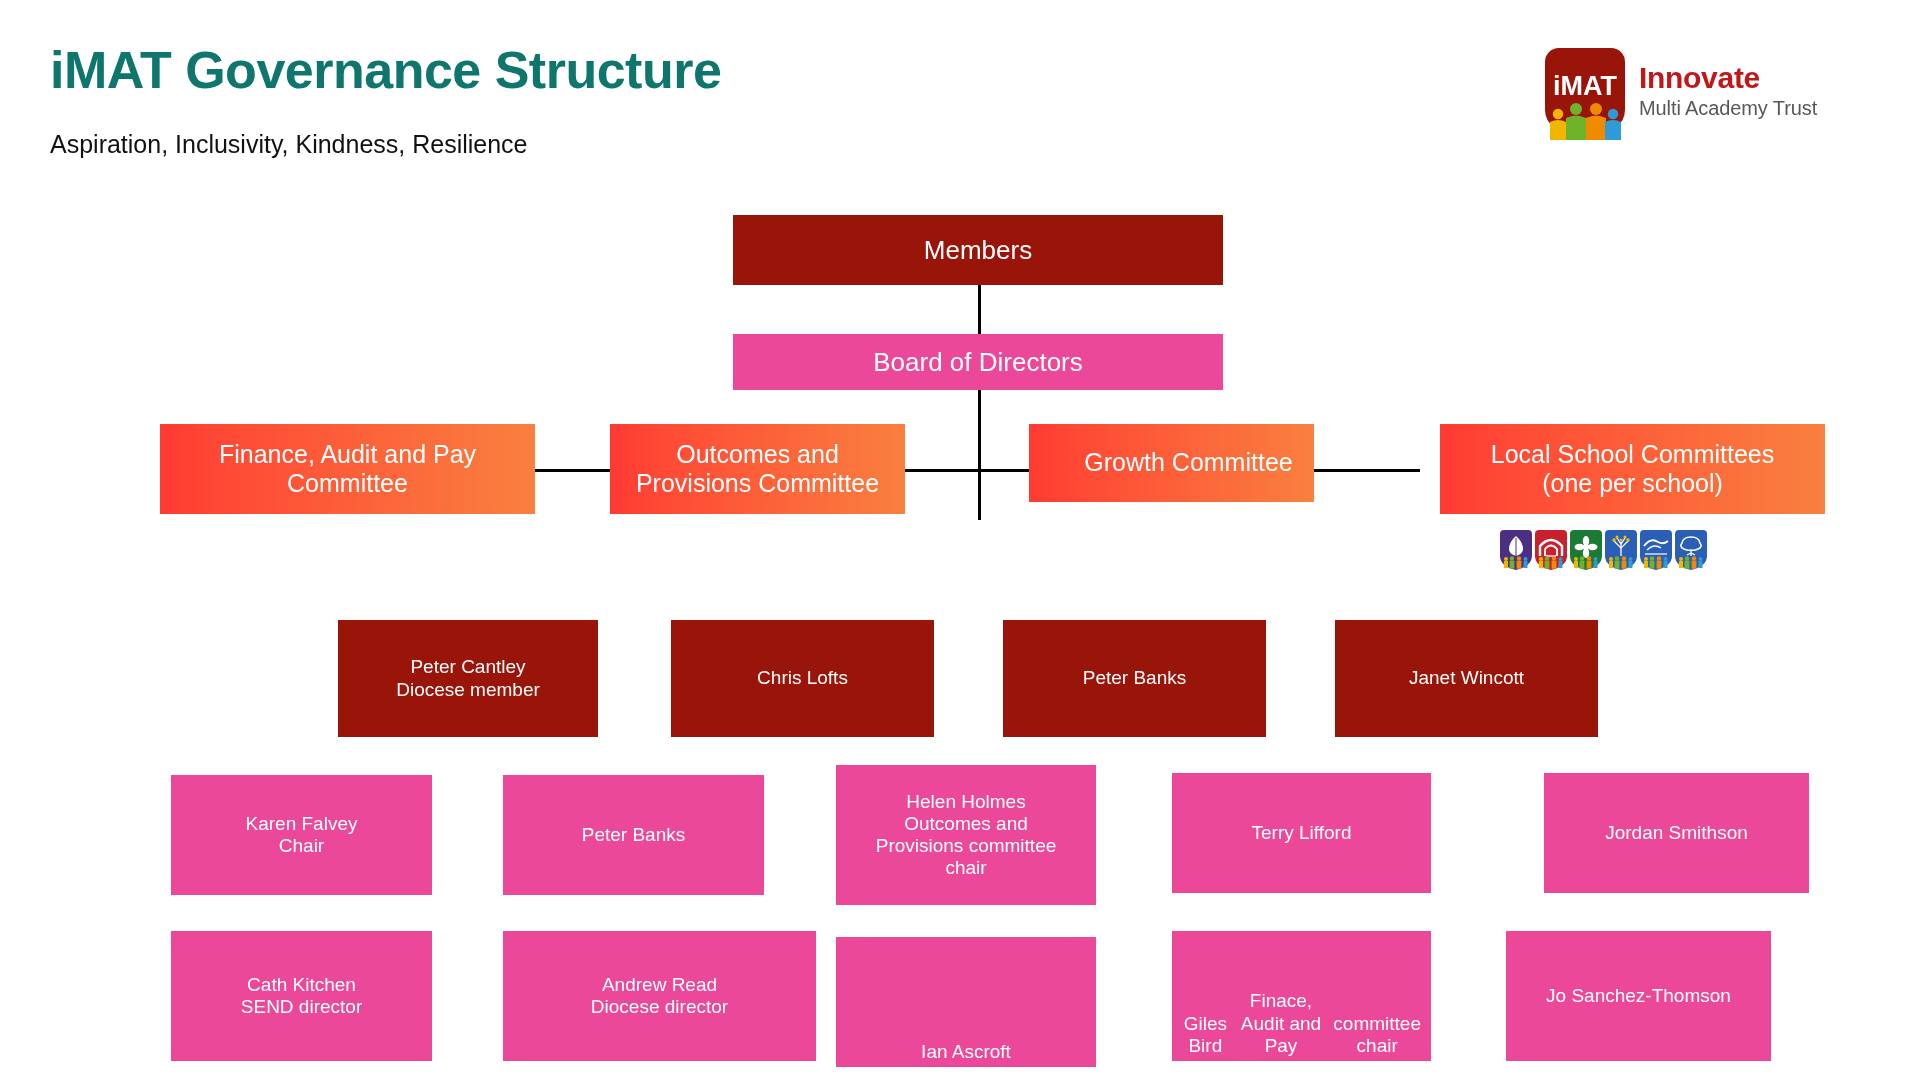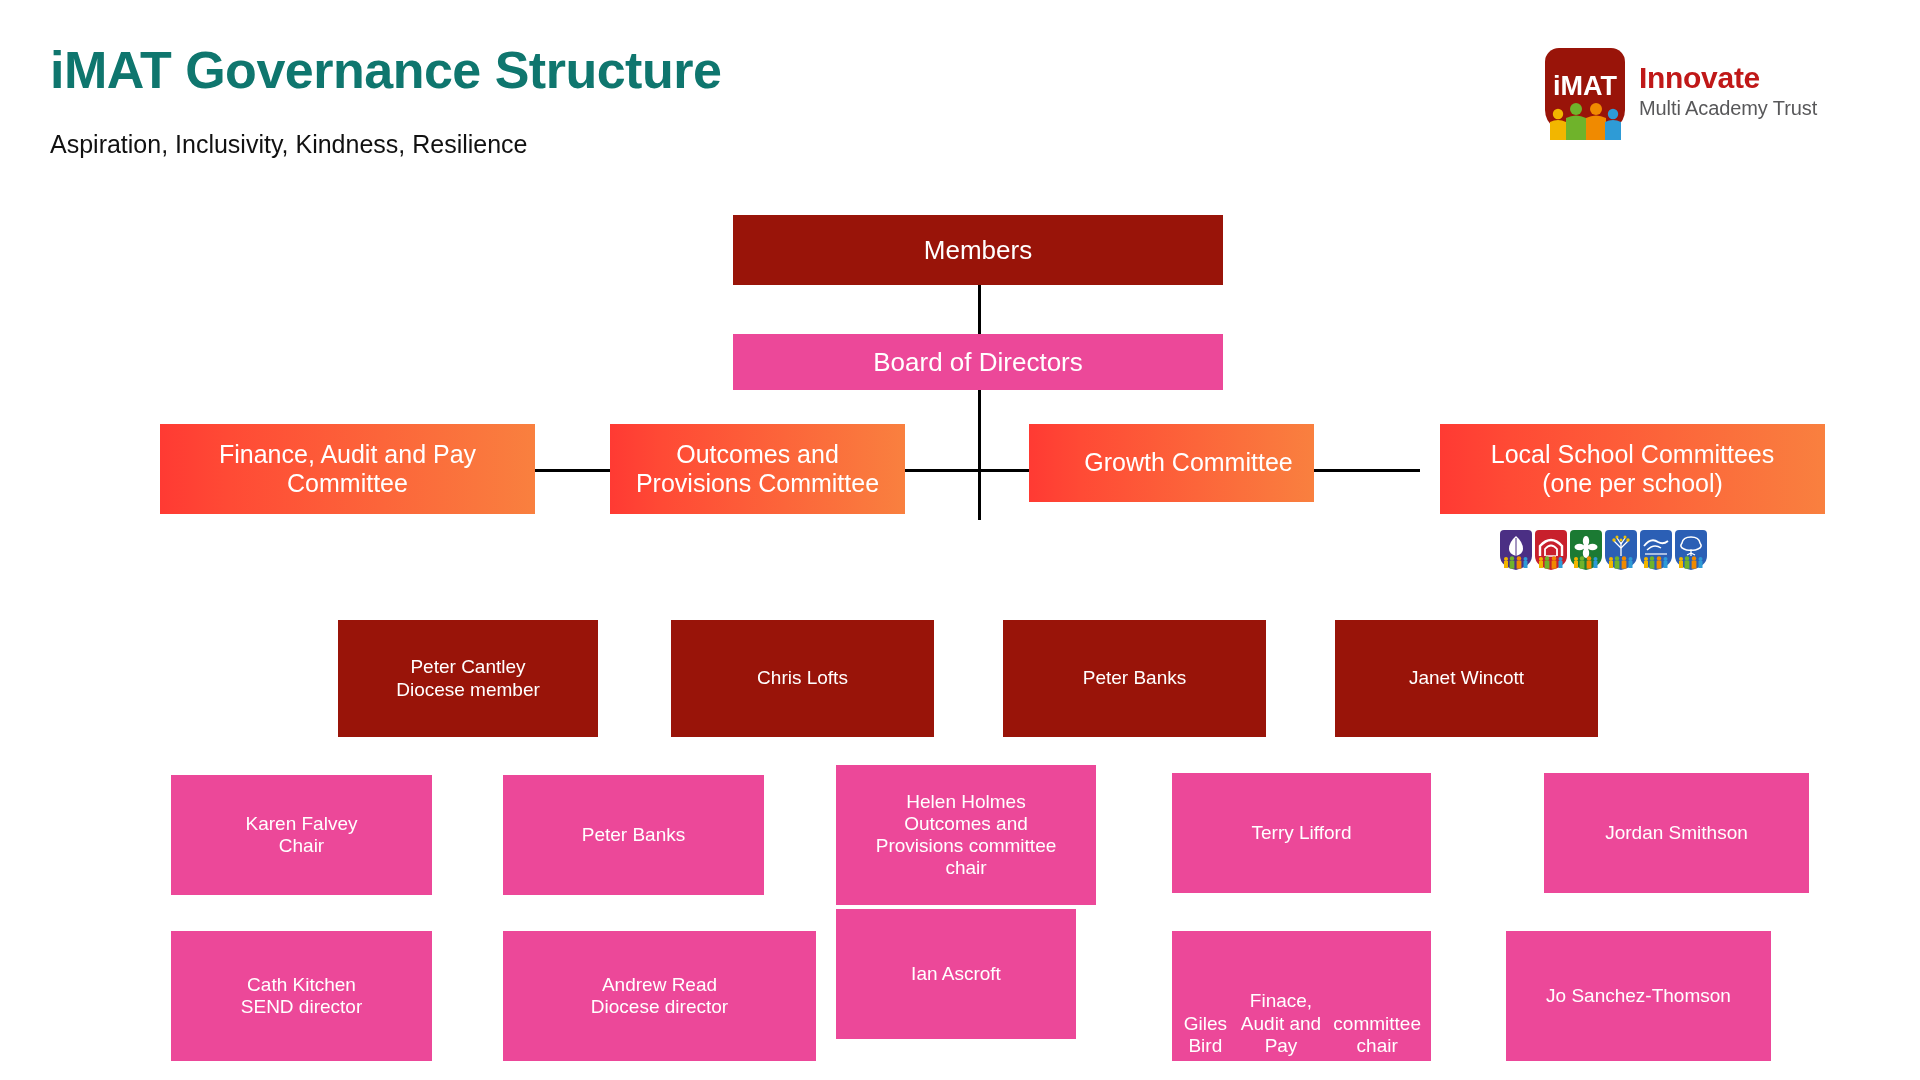--- a/index.html
+++ b/index.html
@@ -275,21 +275,21 @@
 <div class="box mid" style="left:171px;top:931px;width:261px;height:130px;font-size:19px;flex-direction:column;">
   <span>Cath Kitchen</span>
   <span>SEND director</span>
 </div>
 
 <div class="box mid" style="left:503px;top:931px;width:313px;height:130px;font-size:19px;flex-direction:column;">
   <span>Andrew Read</span>
   <span>Diocese director</span>
 </div>
 
-<div class="box mid" style="left:836px;top:909px;width:240px;height:130px;font-size:19px;flex-direction:column;">
+<div class="box mid" style="left:836px;top:937px;width:260px;height:130px;font-size:19px;flex-direction:column;justify-content:flex-end;">
   <span>Ian Ascroft</span>
 </div>
 
 <div class="box mid" style="left:1172px;top:931px;width:259px;height:130px;font-size:19px;flex-direction:row;align-items:flex-end;">
   <span>Giles Bird</span>
   <span>Finace, Audit and Pay</span>
   <span>committee chair</span>
 </div>
 
 <div class="box mid" style="left:1506px;top:931px;width:265px;height:130px;font-size:19px;flex-direction:column;">

